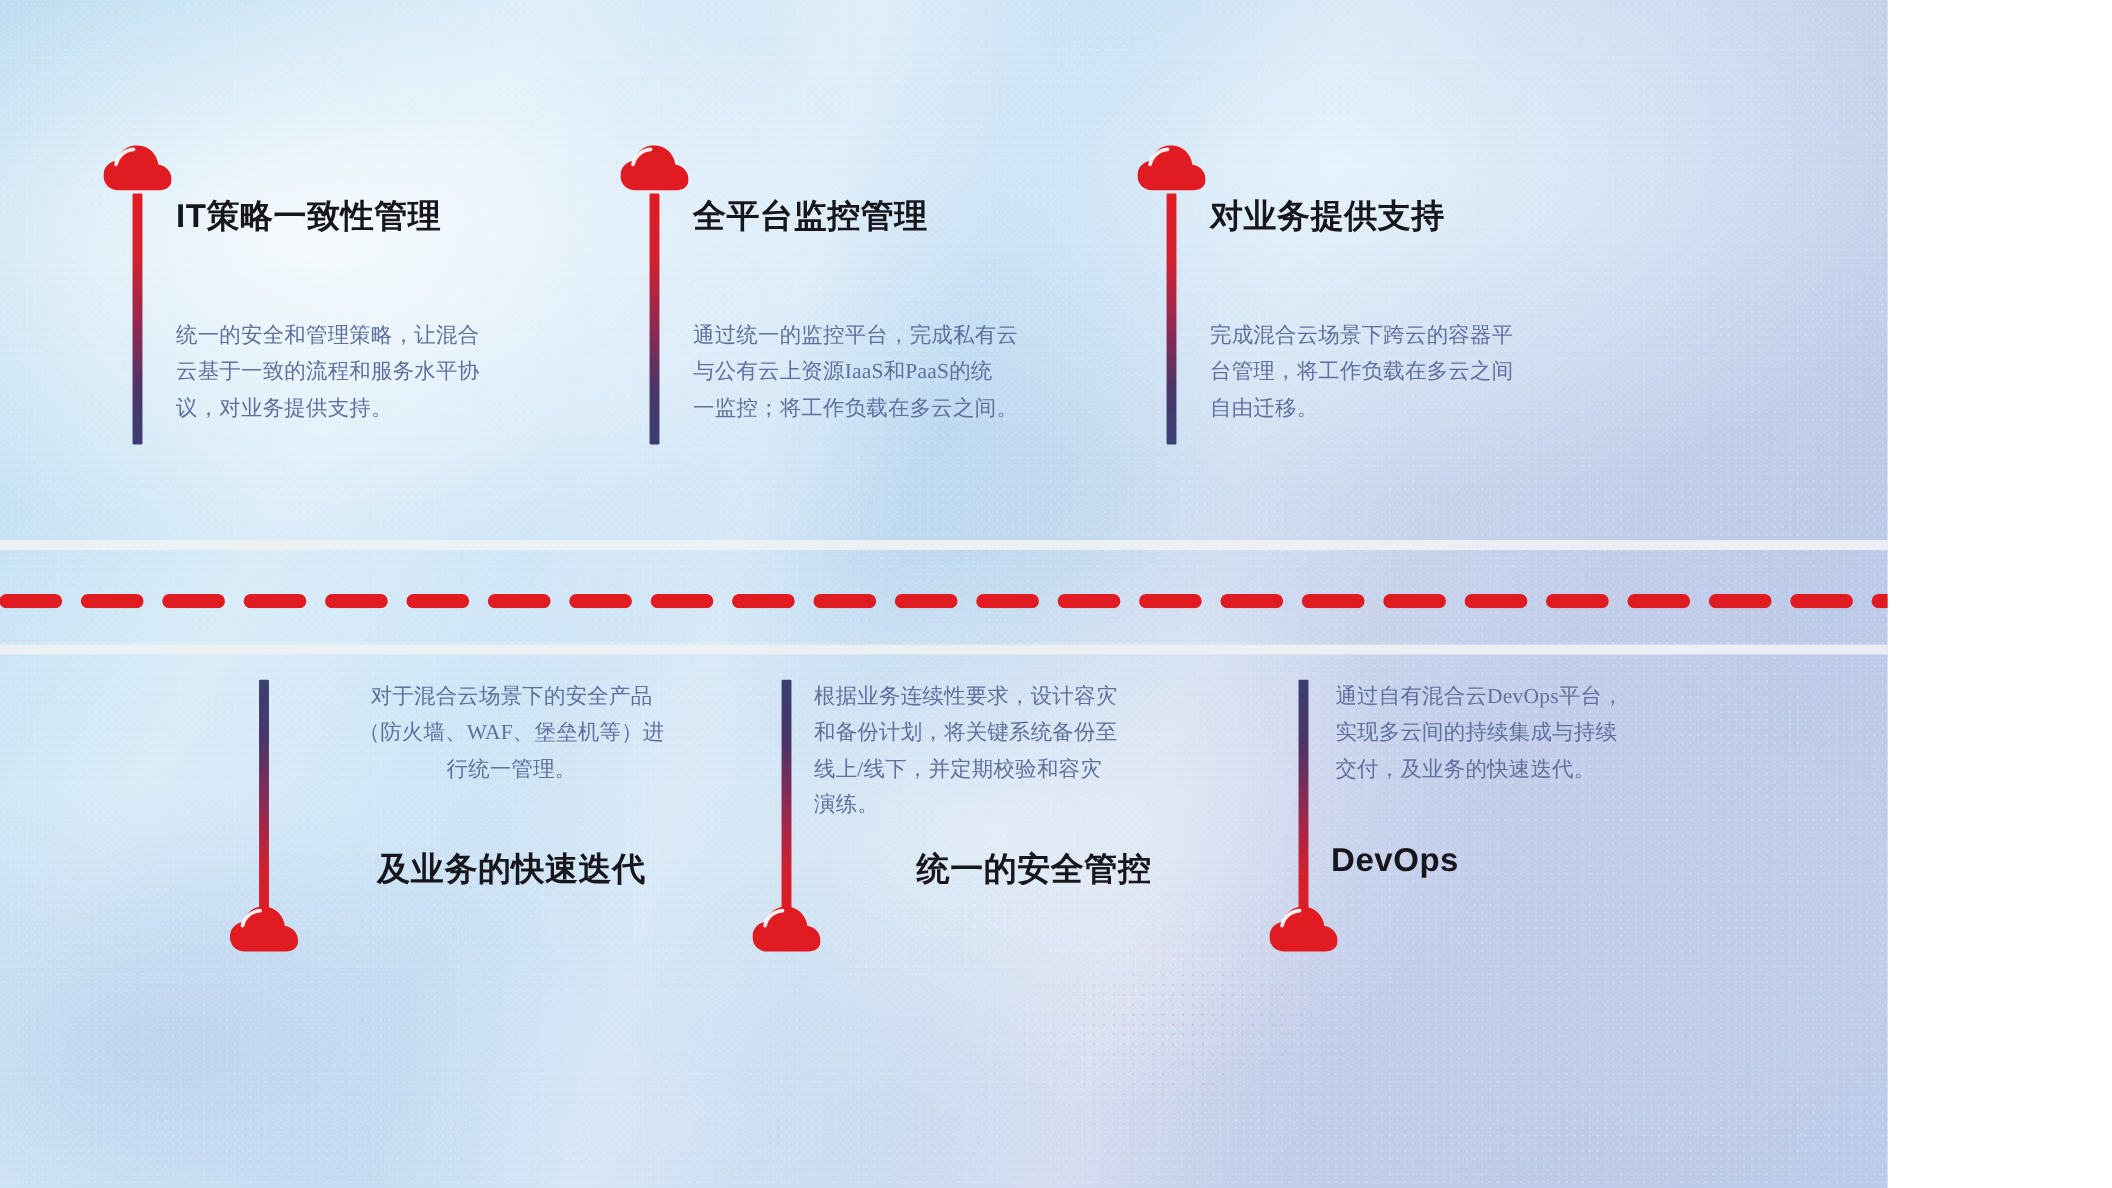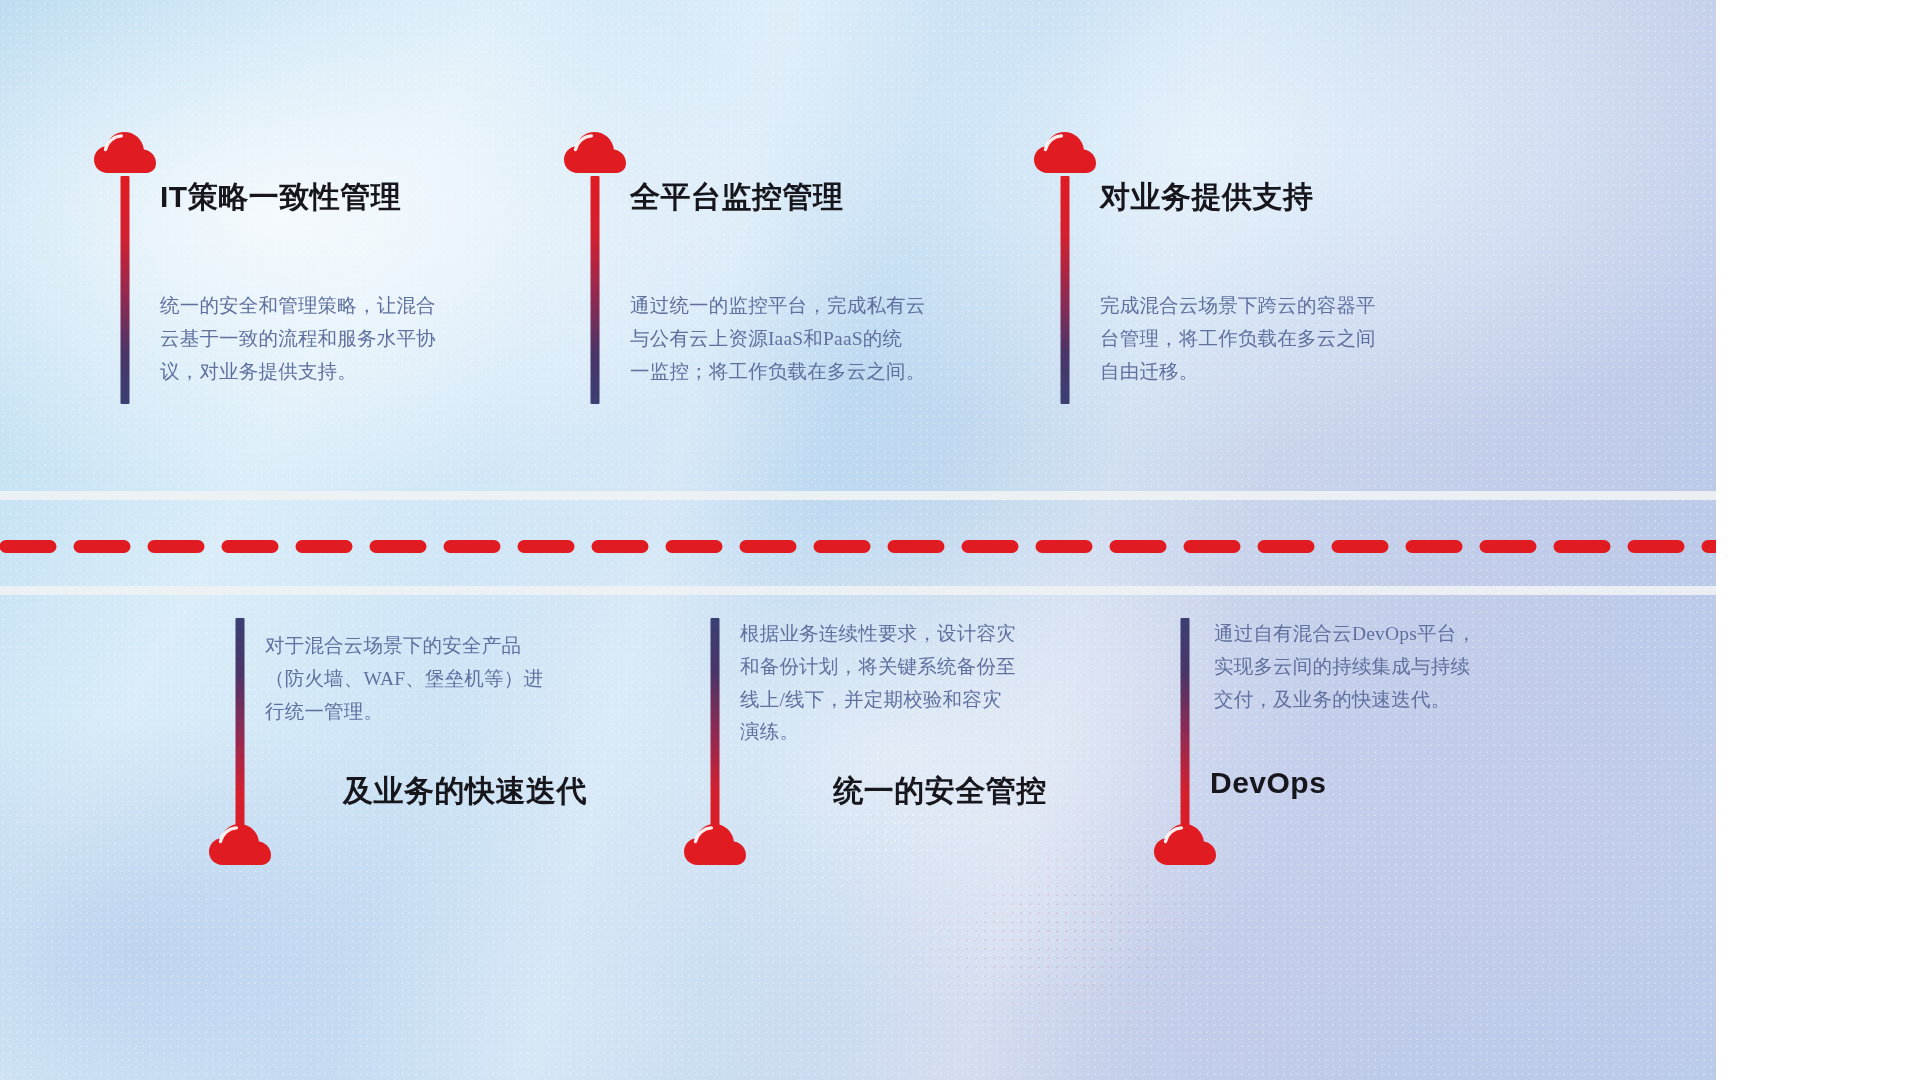--- a/index.html
+++ b/index.html
@@ -232,21 +232,21 @@
   <div class="col col-bottom" style="left:205px;">
     <div class="stem-wrap">
       <div class="stem stem-up" style="top:0px; height:228px;"></div>
       <div class="cloud" style="top:206px;">
         <svg viewBox="0 0 62 44" xmlns="http://www.w3.org/2000/svg">
           <path d="M13.5 41 C5.4 41 0 35 0 27.6 C0 20.6 5.2 14.8 12.2 14.2 C14.3 6.0 21.6 0 30.4 0 C40.5 0 48.9 7.7 49.9 17.6 C56.8 18.6 62 24.3 62 31.2 C62 37.6 57.2 41 50.6 41 Z" fill="#e11b22"></path>
           <path d="M11.5 17.5 C13.2 9.8 19.6 4.4 27.4 3.9" fill="none" stroke="#ffffff" stroke-width="3.4" stroke-linecap="round" opacity=".92"></path>
         </svg>
       </div>
     </div>
-    <div class="body body-ltr" style="top:12px; left:60px; text-align:left;">对于混合云场景下的安全产品
+    <div class="body body-ltr" style="top:0px; left:60px; text-align:center;">对于混合云场景下的安全产品
 （防火墙、WAF、堡垒机等）进
 行统一管理。</div>
     <div class="heading heading-ltr" style="top:158px; left:60px; width:400px; text-align:center;">及业务的快速迭代</div>
   </div>
 
   <div class="col col-bottom" style="left:680px;">
     <div class="stem-wrap">
       <div class="stem stem-up" style="top:0px; height:228px;"></div>
       <div class="cloud" style="top:206px;">
         <svg viewBox="0 0 62 44" xmlns="http://www.w3.org/2000/svg">

